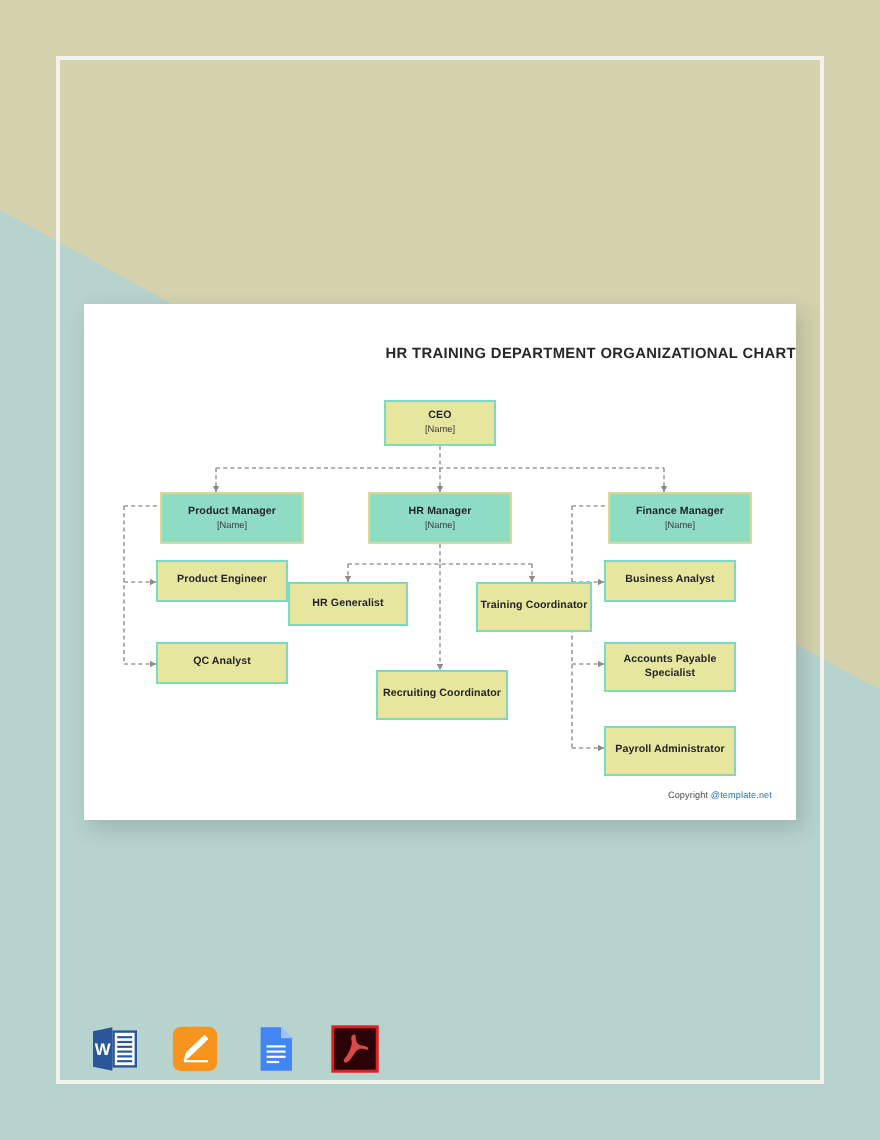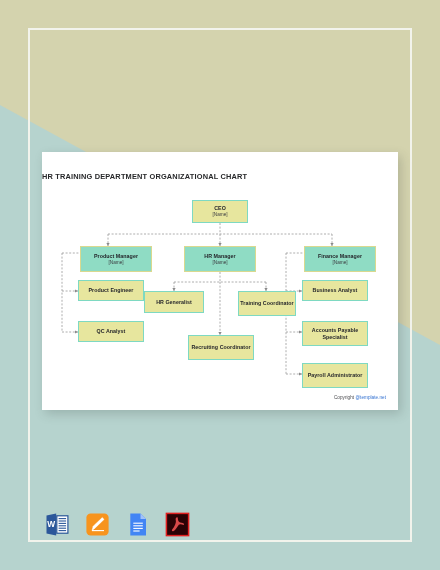--- a/index.html
+++ b/index.html
@@ -32,21 +32,21 @@
     position: absolute;
     left: 42px; top: 152px;
     width: 356px; height: 258px;
     background: #ffffff;
     box-shadow: 3px 4px 10px rgba(60,70,65,0.22);
   }
 
   #chart-title {
     position: absolute;
     top: 20px; left: 0; width: 100%;
-    text-align: left;
+    text-align: right;
     font-size: 7.4px;
     font-weight: bold;
     letter-spacing: 0.18px;
     color: #27282a;
   }
 
   
   #chart-area {
     position: absolute;
     left: 0; top: 0; width: 356px; height: 258px;

